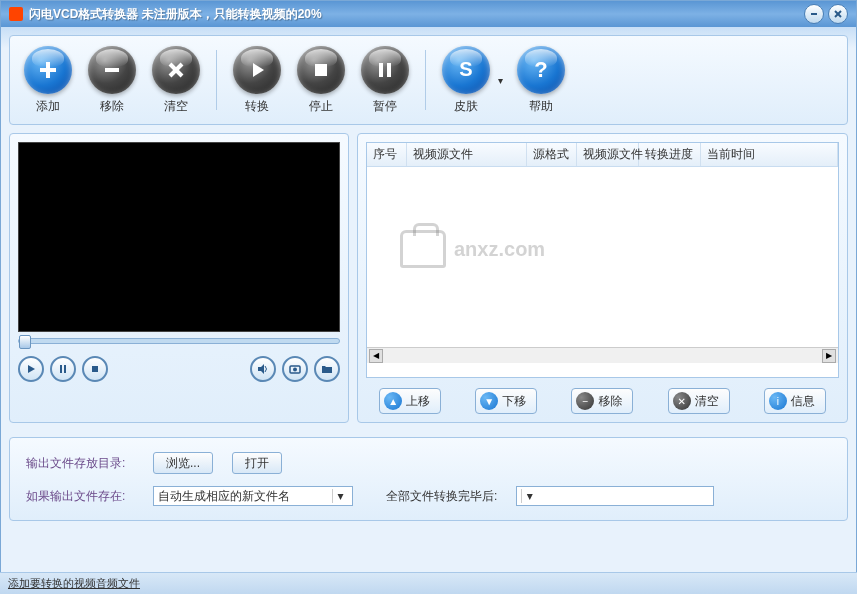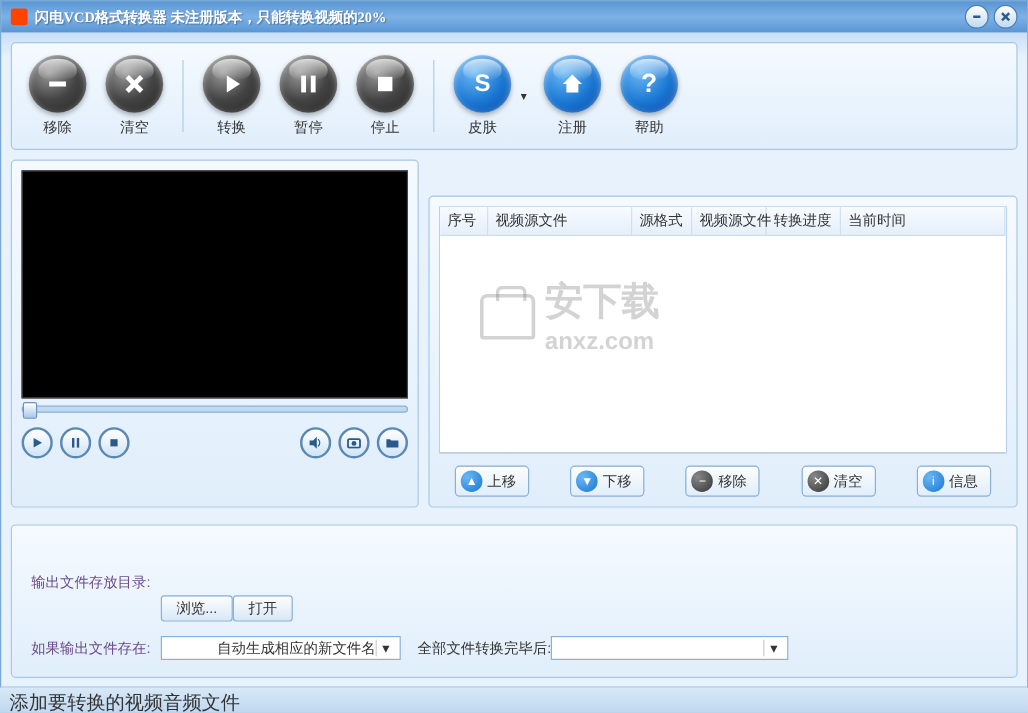--- a/index.html
+++ b/index.html
@@ -2,21 +2,21 @@
 <html><head>
 <meta charset="utf-8">
 <style>
 * { box-sizing: border-box; margin: 0; padding: 0; font-family: "Microsoft YaHei", SimSun, sans-serif; }
 body { background: #d4e6f5; width: 857px; height: 594px; overflow: hidden; }
 
 .window { width: 857px; height: 594px; background: linear-gradient(180deg, #9fc7f0 0%, #e8f2fc 8%, #e8f2fc 100%); border: 1px solid #7aa8d6; }
 
 .titlebar { height: 26px; background: linear-gradient(180deg, #5a96d4 0%, #7db1e5 50%, #5a96d4 100%); display: flex; align-items: center; padding: 0 8px; color: #fff; font-size: 12px; }
 .titlebar .app-icon { width: 14px; height: 14px; background: #ff4400; border-radius: 2px; margin-right: 6px; }
-.titlebar .title-text { flex: 1; font-weight: bold; text-shadow: 1px 1px 1px rgba(0,0,0,0.3); font-family: Liberation Serif, serif; }
+.titlebar .title-text { flex: 1; font-weight: bold; text-shadow: 1px 1px 1px rgba(0,0,0,0.3); }
 .titlebar .win-controls { display: flex; gap: 4px; }
 .win-btn { width: 20px; height: 20px; border-radius: 50%; background: linear-gradient(180deg, #fff 0%, #c0daf0 100%); border: 1px solid #4a7fb5; display: flex; align-items: center; justify-content: center; cursor: pointer; font-weight: bold; color: #2a5a8a; font-size: 12px; }
 
 .toolbar { height: 90px; margin: 8px; background: linear-gradient(180deg, #f5faff 0%, #e0eefb 100%); border: 1px solid #a8c8e8; border-radius: 4px; display: flex; align-items: center; padding: 6px 10px; gap: 8px; }
 .tool-btn { display: flex; flex-direction: column; align-items: center; cursor: pointer; width: 56px; }
 .tool-icon { width: 48px; height: 48px; border-radius: 50%; background: radial-gradient(circle at 35% 30%, #6ab8f5 0%, #1976d2 55%, #0d47a1 100%); box-shadow: inset 0 2px 6px rgba(255,255,255,0.5), 0 2px 4px rgba(0,0,0,0.3); display: flex; align-items: center; justify-content: center; color: #fff; margin-bottom: 4px; position: relative; }
 .tool-icon::before { content: ''; position: absolute; top: 3px; left: 8px; right: 8px; height: 18px; border-radius: 50% 50% 40% 40%; background: linear-gradient(180deg, rgba(255,255,255,0.7), rgba(255,255,255,0)); }
 .tool-icon svg { position: relative; z-index: 1; }
 .tool-label { font-size: 12px; color: #333; }
 .tool-sep { width: 1px; height: 60px; background: #b0cce8; margin: 0 4px; }
@@ -26,44 +26,44 @@
 
 .preview-panel { width: 340px; background: linear-gradient(180deg, #f5faff 0%, #e0eefb 100%); border: 1px solid #a8c8e8; border-radius: 4px; padding: 8px; display: flex; flex-direction: column; }
 .video-area { background: #000; width: 100%; height: 190px; border: 1px solid #444; }
 .slider-row { height: 18px; display: flex; align-items: center; padding: 4px 0; }
 .slider-track { flex: 1; height: 6px; background: #c0daf0; border: 1px solid #8ab0d6; border-radius: 3px; position: relative; }
 .slider-thumb { position: absolute; left: 0; top: -4px; width: 12px; height: 14px; background: linear-gradient(180deg, #fff, #a8c8e8); border: 1px solid #6a95c0; border-radius: 2px; }
 .player-controls { display: flex; align-items: center; gap: 6px; padding-top: 6px; }
 .pc-btn { width: 26px; height: 26px; border-radius: 50%; background: linear-gradient(180deg, #fff 0%, #d0e4f5 100%); border: 2px solid #5a88b5; display: flex; align-items: center; justify-content: center; cursor: pointer; color: #2a5a8a; }
 .pc-spacer { flex: 1; }
 
-.list-panel { flex: 1; background: linear-gradient(180deg, #f5faff 0%, #e0eefb 100%); border: 1px solid #a8c8e8; border-radius: 4px; padding: 8px; display: flex; flex-direction: column; margin-top: 30px; }
+.list-panel { flex: 1; background: linear-gradient(180deg, #f5faff 0%, #e0eefb 100%); border: 1px solid #a8c8e8; border-radius: 4px; padding: 8px; display: flex; flex-direction: column; }
 .file-table { flex: 1; background: #fff; border: 1px solid #a8c8e8; overflow: auto; position: relative; }
 .table-header { display: flex; background: linear-gradient(180deg, #f8fbff 0%, #e4eff9 100%); border-bottom: 1px solid #c8dcf0; position: sticky; top: 0; }
 .th { font-size: 12px; color: #333; padding: 3px 6px; border-right: 1px solid #d0e0f0; white-space: nowrap; }
 .table-body { height: 180px; }
 .hscroll { height: 16px; background: #f0f0f0; border-top: 1px solid #ccc; display: flex; align-items: center; padding: 0 2px; }
 .hscroll .arrow { width: 14px; height: 14px; background: #e0e0e0; border: 1px solid #aaa; font-size: 8px; display: flex; align-items: center; justify-content: center; cursor: pointer; }
 .hscroll .track { flex: 1; }
 
 .list-controls { display: flex; gap: 8px; padding-top: 10px; justify-content: space-around; }
 .list-btn { height: 26px; padding: 0 10px 0 4px; background: linear-gradient(180deg, #fdfdfd 0%, #e0eefb 100%); border: 1px solid #8ab0d6; border-radius: 4px; display: flex; align-items: center; gap: 4px; cursor: pointer; font-size: 12px; color: #333; }
 .lb-icon { width: 18px; height: 18px; border-radius: 50%; background: radial-gradient(circle at 30% 30%, #6ab8f5, #1976d2); display: flex; align-items: center; justify-content: center; color: #fff; font-size: 10px; }
 .lb-icon.dark { background: radial-gradient(circle at 30% 30%, #888, #333); }
 
 .output-panel { margin: 14px 8px 0 8px; background: linear-gradient(180deg, #f5faff 0%, #e0eefb 100%); border: 1px solid #a8c8e8; border-radius: 4px; padding: 14px 16px; }
-.output-row { display: flex; align-items: center; gap: 0; margin-bottom: 12px; font-size: 12px; color: #333; }
+.output-row { display: flex; align-items: center; gap: 19px; margin-bottom: 12px; font-size: 12px; color: #333; }
 .output-row:last-child { margin-bottom: 0; }
 .row-label { color: #6b4a8a; min-width: 108px; }
 .text-input { flex: 1; height: 20px; border: 1px solid #8ab0d6; background: #fff; padding: 0 4px; font-size: 12px; font-family: monospace; }
-.select-box { height: 20px; border: 1px solid #8ab0d6; background: #fff; padding: 0 4px; font-size: 12px; display: flex; align-items: center; justify-content: flex-end; cursor: pointer; }
+.select-box { height: 20px; border: 1px solid #8ab0d6; background: #fff; padding: 0 4px; font-size: 12px; display: flex; align-items: center; justify-content: space-between; cursor: pointer; }
 .select-box .sel-arrow { width: 16px; text-align: center; border-left: 1px solid #ccc; }
-.out-btn { height: 22px; padding: 0 12px; background: linear-gradient(180deg, #fdfdfd 0%, #d8e8f7 100%); border: 1px solid #8ab0d6; border-radius: 3px; cursor: pointer; font-size: 12px; color: #333; margin-top: 44px; }
-
-.statusbar { position: absolute; bottom: 0; left: 0; right: 0; height: 22px; background: linear-gradient(180deg, #d8e8f7, #c0d8f0); border-top: 1px solid #a8c8e8; font-size: 16px; color: #333; padding: 3px 8px; }
+.out-btn { height: 22px; padding: 0 12px; background: linear-gradient(180deg, #fdfdfd 0%, #d8e8f7 100%); border: 1px solid #8ab0d6; border-radius: 3px; cursor: pointer; font-size: 12px; color: #333; }
+
+.statusbar { position: absolute; bottom: 0; left: 0; right: 0; height: 22px; background: linear-gradient(180deg, #d8e8f7, #c0d8f0); border-top: 1px solid #a8c8e8; font-size: 11px; color: #333; padding: 3px 8px; text-decoration: underline; }
 
 .watermark { position: absolute; top: 230px; left: 400px; font-size: 32px; color: rgba(130,130,130,0.35); font-weight: bold; pointer-events: none; display: flex; align-items: center; gap: 8px; }
 .watermark .wm-sub { font-size: 20px; display: block; }
 .watermark-icon { width: 46px; height: 38px; border: 3px solid rgba(130,130,130,0.35); border-radius: 6px 6px 3px 3px; position: relative; }
 .watermark-icon::before { content:''; position:absolute; top:-10px; left:10px; width:20px; height:10px; border:3px solid rgba(130,130,130,0.35); border-bottom:none; border-radius:6px 6px 0 0; }
 </style>
 </head>
 <body>
 
 <div class="window">
@@ -80,20 +80,29 @@
           <svg width="10" height="10">
             <line x1="2" y1="2" x2="8" y2="8" stroke="#2a5a8a" stroke-width="2"></line>
             <line x1="8" y1="2" x2="2" y2="8" stroke="#2a5a8a" stroke-width="2"></line>
           </svg>
         </div>
     </div>
   </div>
 
   <div class="toolbar">
     <div class="tool-btn">
+      <div class="tool-icon">
+          <svg width="22" height="22">
+            <line x1="11" y1="3" x2="11" y2="19" stroke="#fff" stroke-width="4"></line>
+            <line x1="3" y1="11" x2="19" y2="11" stroke="#fff" stroke-width="4"></line>
+          </svg>
+        </div>
+      <span class="tool-label">添加</span>
+    </div>
+    <div class="tool-btn">
       <div class="tool-icon" style="background:radial-gradient(circle at 35% 30%,#999,#444,#222)">
           <svg width="22" height="22">
             <line x1="4" y1="11" x2="18" y2="11" stroke="#fff" stroke-width="4"></line>
           </svg>
         </div>
       <span class="tool-label">移除</span>
     </div>
     <div class="tool-btn">
       <div class="tool-icon" style="background:radial-gradient(circle at 35% 30%,#999,#444,#222)">
           <svg width="22" height="22">
@@ -108,52 +117,44 @@
       <div class="tool-icon" style="background:radial-gradient(circle at 35% 30%,#999,#444,#222)">
           <svg width="22" height="22">
             <polygon points="7,4 7,18 18,11" fill="#fff"></polygon>
           </svg>
         </div>
       <span class="tool-label">转换</span>
     </div>
     <div class="tool-btn">
       <div class="tool-icon" style="background:radial-gradient(circle at 35% 30%,#999,#444,#222)">
           <svg width="22" height="22">
+            <rect x="5" y="5" width="12" height="12" fill="#fff"></rect>
+          </svg>
+        </div>
+      <span class="tool-label">停止</span>
+    </div>
+    <div class="tool-btn">
+      <div class="tool-icon" style="background:radial-gradient(circle at 35% 30%,#999,#444,#222)">
+          <svg width="22" height="22">
             <rect x="5" y="4" width="4" height="14" fill="#fff"></rect>
             <rect x="13" y="4" width="4" height="14" fill="#fff"></rect>
           </svg>
         </div>
       <span class="tool-label">暂停</span>
-    </div>
-    <div class="tool-btn">
-      <div class="tool-icon" style="background:radial-gradient(circle at 35% 30%,#999,#444,#222)">
-          <svg width="22" height="22">
-            <rect x="5" y="5" width="12" height="12" fill="#fff"></rect>
-          </svg>
-        </div>
-      <span class="tool-label">停止</span>
     </div>
     <div class="tool-sep"></div>
     <div class="tool-btn">
       <div class="tool-icon">
           <svg width="24" height="24">
             <text x="12" y="18" text-anchor="middle" fill="#fff" font-size="20" font-weight="bold">S</text>
           </svg>
         </div>
       <span class="tool-label">皮肤</span>
     </div>
     <div class="dropdown-arrow">▾</div>
-    <div class="tool-btn">
-      <div class="tool-icon">
-          <svg width="22" height="22">
-            <polygon points="11,3 3,11 6,11 6,18 16,18 16,11 19,11" fill="#fff"></polygon>
-          </svg>
-        </div>
-      <span class="tool-label">注册</span>
-    </div>
     <div class="tool-btn">
       <div class="tool-icon">
           <svg width="24" height="24">
             <text x="12" y="19" text-anchor="middle" fill="#fff" font-size="22" font-weight="bold">?</text>
           </svg>
         </div>
       <span class="tool-label">帮助</span>
     </div>
   </div>
 
@@ -262,17 +263,16 @@
         <span class="sel-arrow">▾</span>
       </div>
     </div>
   </div>
 
   <div class="statusbar">添加要转换的视频音频文件</div>
 
   <div class="watermark">
     <div class="watermark-icon"></div>
     <div>
-      <span>安下载</span>
       <span class="wm-sub">anxz.com</span>
     </div>
   </div>
 </div>
 
 </body></html>

